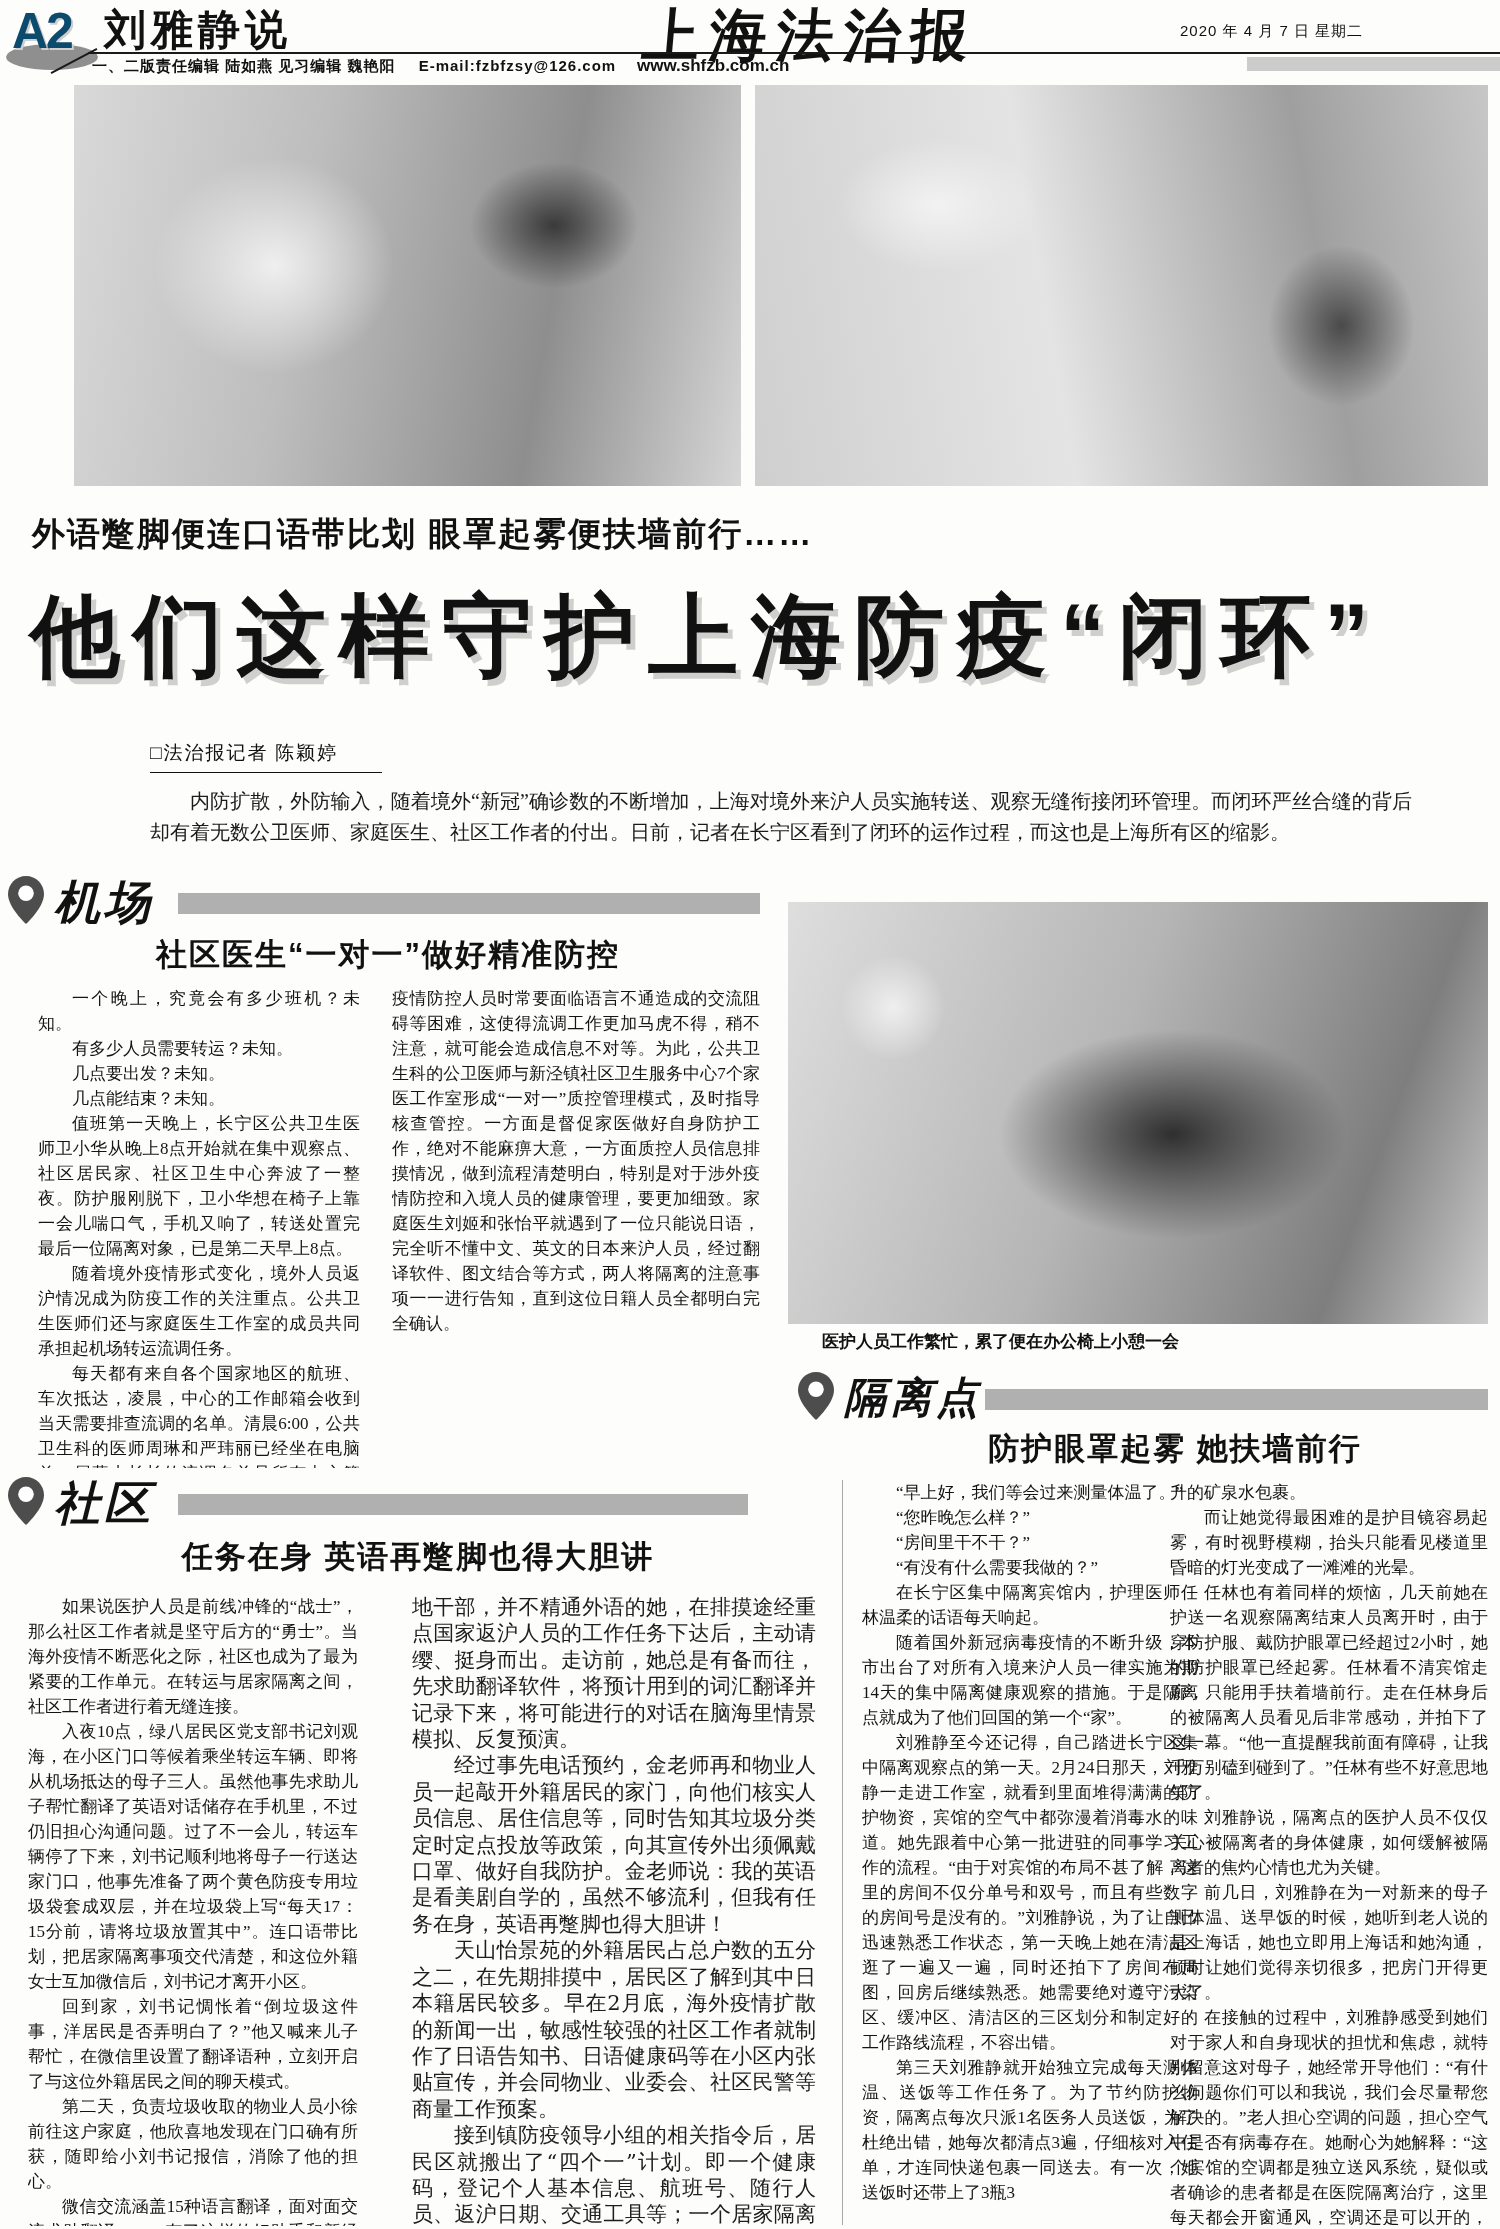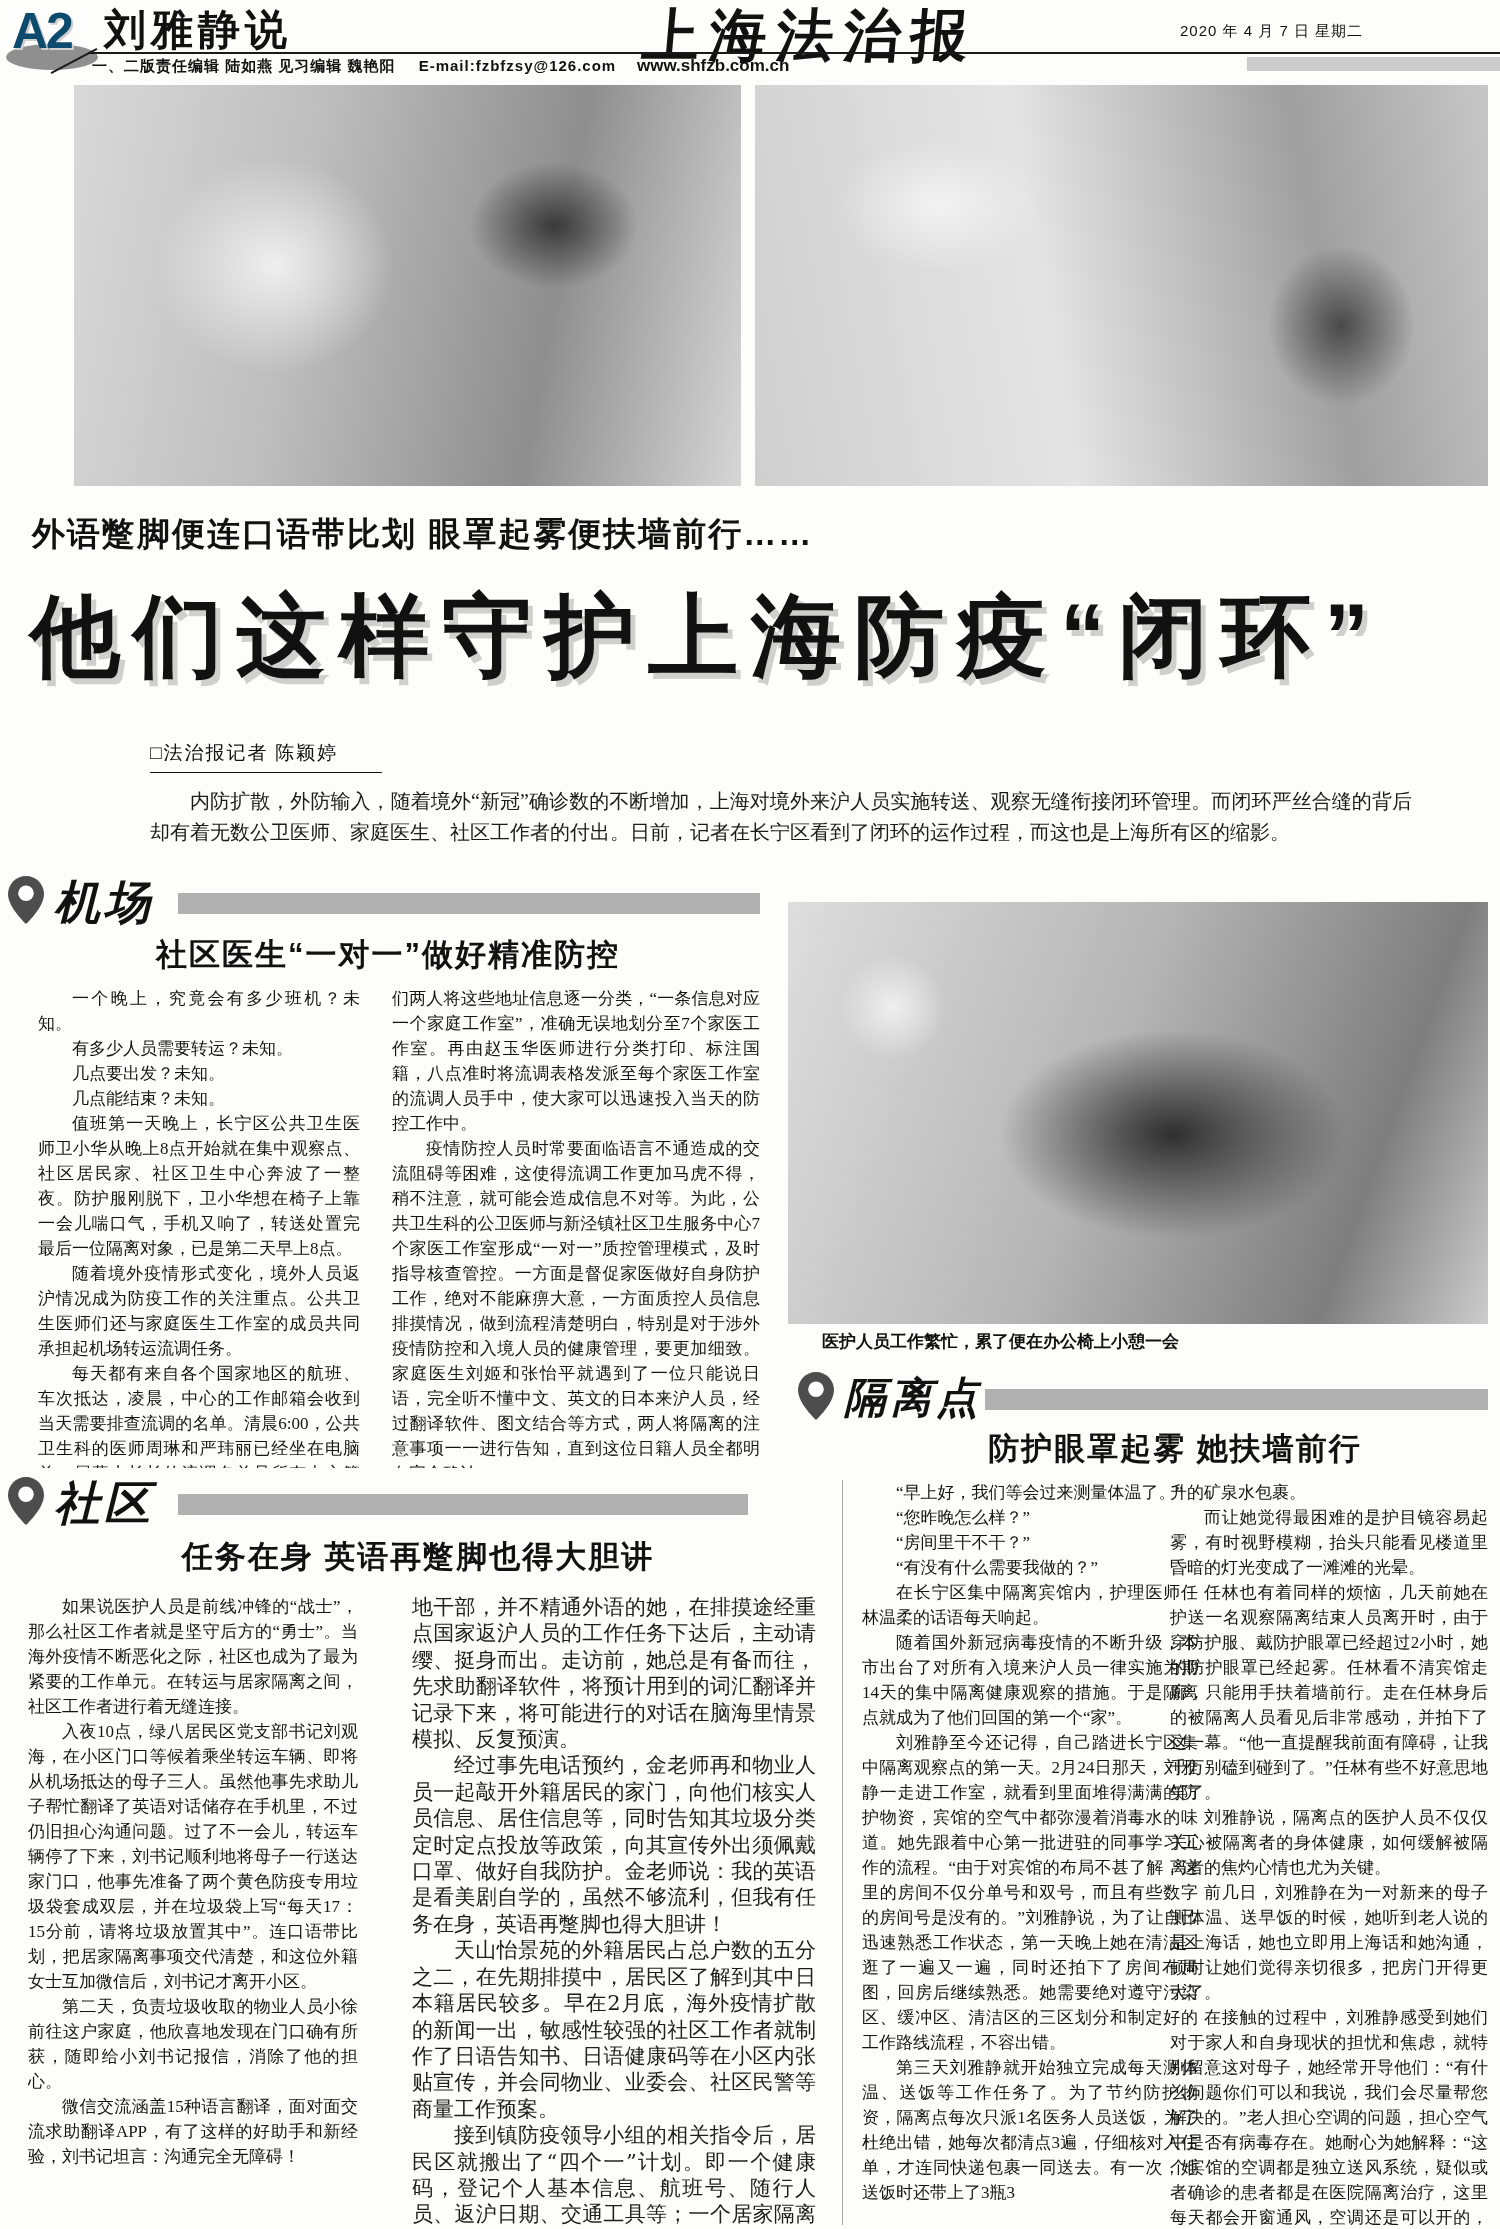--- a/index.html
+++ b/index.html
@@ -106,21 +106,20 @@
   <div class="col" style="left:38px;top:986px;width:322px;height:482px;">
       <p>一个晚上，究竟会有多少班机？未知。</p>
       <p>有多少人员需要转运？未知。</p>
       <p>几点要出发？未知。</p>
       <p>几点能结束？未知。</p>
       <p>值班第一天晚上，长宁区公共卫生医师卫小华从晚上8点开始就在集中观察点、社区居民家、社区卫生中心奔波了一整夜。防护服刚脱下，卫小华想在椅子上靠一会儿喘口气，手机又响了，转送处置完最后一位隔离对象，已是第二天早上8点。</p>
       <p>随着境外疫情形式变化，境外人员返沪情况成为防疫工作的关注重点。公共卫生医师们还与家庭医生工作室的成员共同承担起机场转运流调任务。</p>
       <p>每天都有来自各个国家地区的航班、车次抵达，凌晨，中心的工作邮箱会收到当天需要排查流调的名单。清晨6:00，公共卫生科的医师周琳和严玮丽已经坐在电脑前，屏幕上长长的流调名单是所有中心管辖区域中需要排查流调人员的信息，为了方便流调人员的工作，她</p>
     </div>
   <div class="col cont" style="left:392px;top:986px;width:368px;height:482px;">
-      <p>们两人将这些地址信息逐一分类，“一条信息对应一个家庭工作室”，准确无误地划分至7个家医工作室。再由赵玉华医师进行分类打印、标注国籍，八点准时将流调表格发派至每个家医工作室的流调人员手中，使大家可以迅速投入当天的防控工作中。</p>
       <p>疫情防控人员时常要面临语言不通造成的交流阻碍等困难，这使得流调工作更加马虎不得，稍不注意，就可能会造成信息不对等。为此，公共卫生科的公卫医师与新泾镇社区卫生服务中心7个家医工作室形成“一对一”质控管理模式，及时指导核查管控。一方面是督促家医做好自身防护工作，绝对不能麻痹大意，一方面质控人员信息排摸情况，做到流程清楚明白，特别是对于涉外疫情防控和入境人员的健康管理，要更加细致。家庭医生刘姬和张怡平就遇到了一位只能说日语，完全听不懂中文、英文的日本来沪人员，经过翻译软件、图文结合等方式，两人将隔离的注意事项一一进行告知，直到这位日籍人员全都明白完全确认。</p>
     </div>
 
   <div class="abs photo nap" style="left:788px;top:902px;width:700px;height:422px;"></div>
   <div class="abs caption" style="left:822px;top:1330px;width:660px;">医护人员工作繁忙，累了便在办公椅上小憩一会</div>
 
   <div class="abs" style="left:798px;top:1372px;">
     <svg class="pin" viewBox="0 0 24 32">
         <path d="M12 0C5.4 0 0 5.4 0 12c0 9 12 20 12 20s12-11 12-20C24 5.4 18.6 0 12 0z" fill="#4d4d4d"></path>
         <circle cx="12" cy="11.5" r="5.2" fill="#ffffff"></circle>
@@ -153,20 +152,21 @@
         <path d="M12 0C5.4 0 0 5.4 0 12c0 9 12 20 12 20s12-11 12-20C24 5.4 18.6 0 12 0z" fill="#4d4d4d"></path>
         <circle cx="12" cy="11.5" r="5.2" fill="#ffffff"></circle>
       </svg>
   </div>
   <div class="abs marker-name" style="left:54px;top:1473px;">社区</div>
   <div class="abs gray-bar" style="left:178px;top:1494px;width:570px;"></div>
   <div class="abs art-title" style="left:38px;top:1536px;width:760px;">任务在身  英语再蹩脚也得大胆讲</div>
   <div class="col" style="left:28px;top:1594px;width:330px;height:632px;">
       <p>如果说医护人员是前线冲锋的“战士”，那么社区工作者就是坚守后方的“勇士”。当海外疫情不断恶化之际，社区也成为了最为紧要的工作单元。在转运与居家隔离之间，社区工作者进行着无缝连接。</p>
       <p>入夜10点，绿八居民区党支部书记刘观海，在小区门口等候着乘坐转运车辆、即将从机场抵达的母子三人。虽然他事先求助儿子帮忙翻译了英语对话储存在手机里，不过仍旧担心沟通问题。过了不一会儿，转运车辆停了下来，刘书记顺利地将母子一行送达家门口，他事先准备了两个黄色防疫专用垃圾袋套成双层，并在垃圾袋上写“每天17：15分前，请将垃圾放置其中”。连口语带比划，把居家隔离事项交代清楚，和这位外籍女士互加微信后，刘书记才离开小区。</p>
+      <p>回到家，刘书记惆怅着“倒垃圾这件事，洋居民是否弄明白了？”他又喊来儿子帮忙，在微信里设置了翻译语种，立刻开启了与这位外籍居民之间的聊天模式。</p>
       <p>第二天，负责垃圾收取的物业人员小徐前往这户家庭，他欣喜地发现在门口确有所获，随即给小刘书记报信，消除了他的担心。</p>
       <p>微信交流涵盖15种语言翻译，面对面交流求助翻译APP，有了这样的好助手和新经验，刘书记坦言：沟通完全无障碍！</p>
     </div>
   <div class="col fs cont" style="left:412px;top:1594px;width:404px;height:632px;">
       <p>地干部，并不精通外语的她，在排摸途经重点国家返沪人员的工作任务下达后，主动请缨、挺身而出。走访前，她总是有备而往，先求助翻译软件，将预计用到的词汇翻译并记录下来，将可能进行的对话在脑海里情景模拟、反复预演。</p>
       <p>经过事先电话预约，金老师再和物业人员一起敲开外籍居民的家门，向他们核实人员信息、居住信息等，同时告知其垃圾分类定时定点投放等政策，向其宣传外出须佩戴口罩、做好自我防护。金老师说：我的英语是看美剧自学的，虽然不够流利，但我有任务在身，英语再蹩脚也得大胆讲！</p>
       <p>天山怡景苑的外籍居民占总户数的五分之二，在先期排摸中，居民区了解到其中日本籍居民较多。早在2月底，海外疫情扩散的新闻一出，敏感性较强的社区工作者就制作了日语告知书、日语健康码等在小区内张贴宣传，并会同物业、业委会、社区民警等商量工作预案。</p>
       <p>接到镇防疫领导小组的相关指令后，居民区就搬出了“四个一”计划。即一个健康码，登记个人基本信息、航班号、随行人员、返沪日期、交通工具等；一个居家隔离微信群，由物业经理、保安、保洁、社区干部与居家隔离人员组成，落实报体温、倒垃圾、送外卖等需求；一张健康管理表，“一户一档”做好居家隔离人员的健康管理登记；一个标记星，途经重点国家返沪的居民以五角星图标在原有的9色作战图上标记，动态关注一目了然。</p>
     </div>
 

